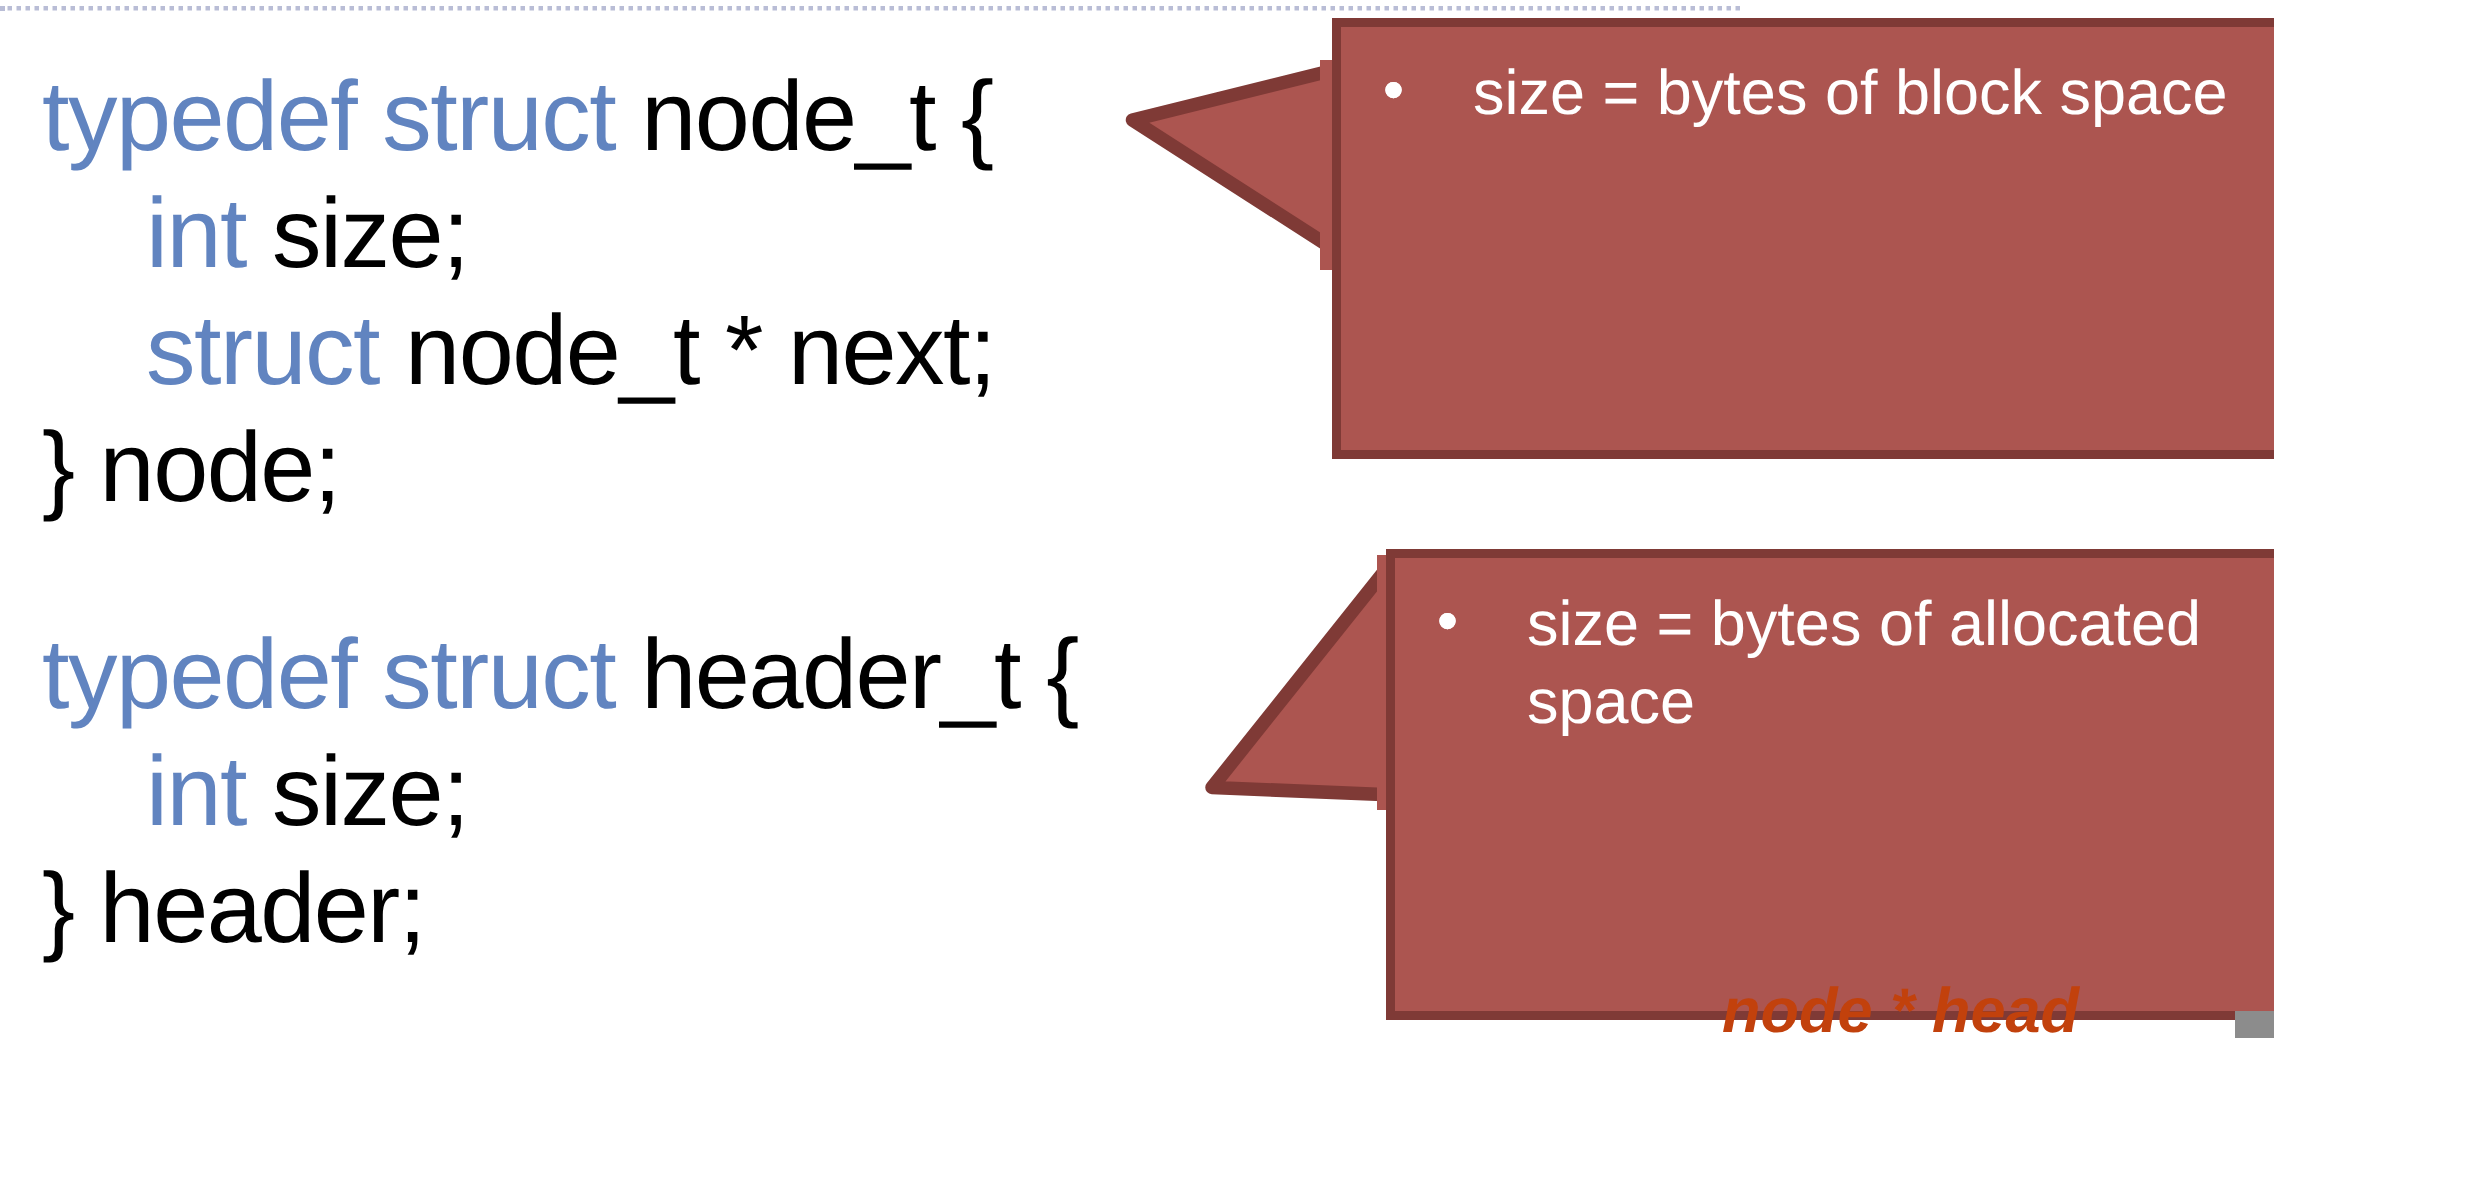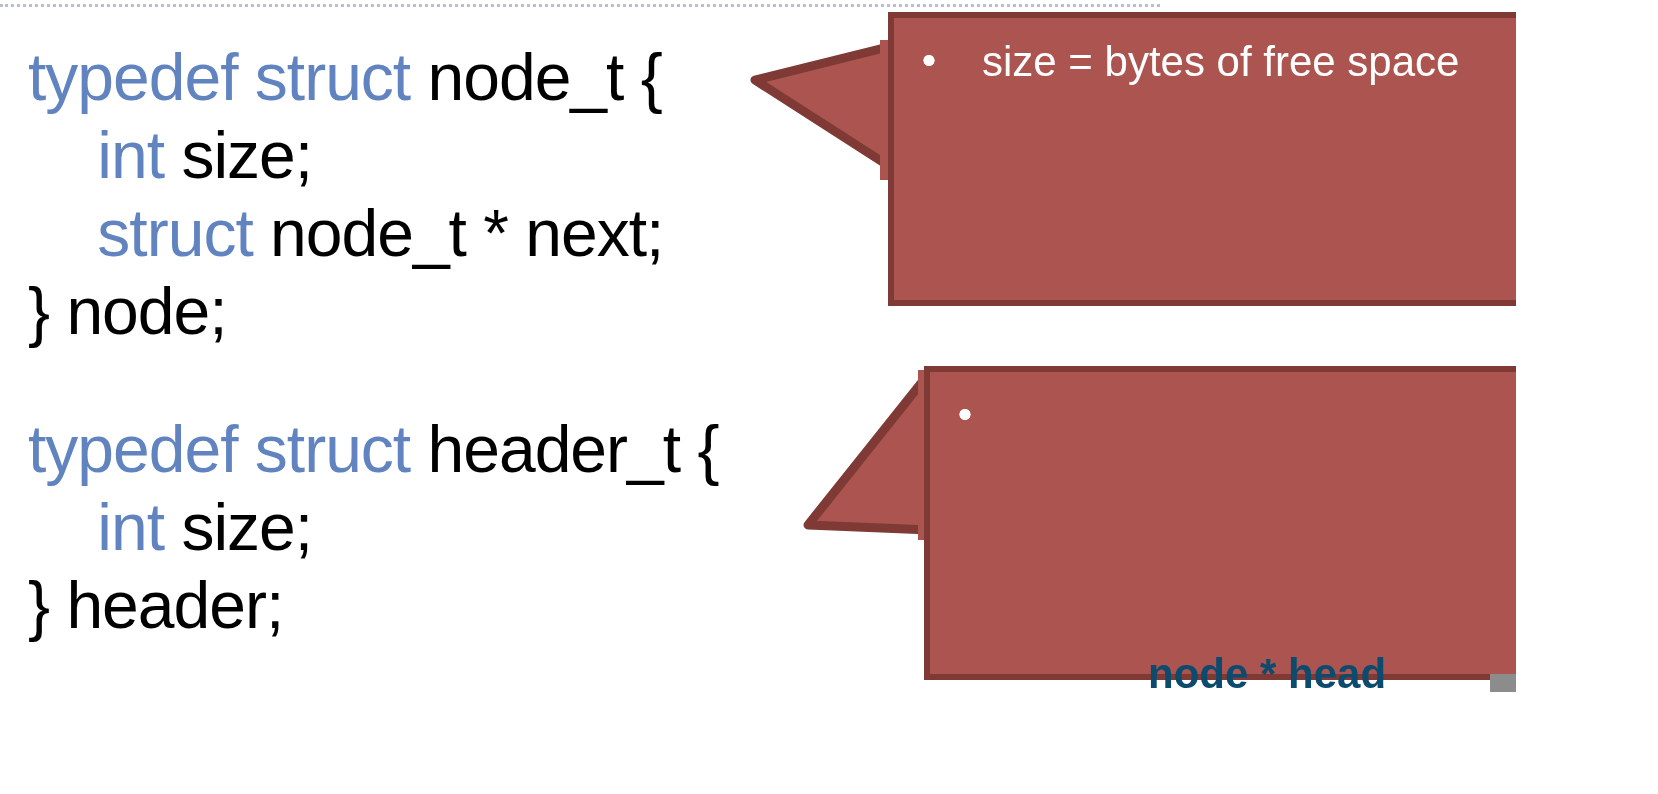--- a/index.html
+++ b/index.html
@@ -100,22 +100,23 @@
   #tail-free-svg  { left: 740px; top: 40px;  width: 170px; height: 170px; }
   #tail-header-svg{ left: 790px; top: 370px; width: 160px; height: 180px; }
 
   
   #head-label {
     position: absolute;
     left: 1148px;
     top: 650px;
     font-size: 42px;
     font-weight: bold;
-    color: #0c4a6e;
+    color: #c2410c;
     letter-spacing: 0px;
+    font-style: italic;
   }
   #head-arrow {
     position: absolute;
     left: 1490px;
     top: 660px;
     width: 180px;
     height: 46px;
     overflow: visible;
   }
 </style>
@@ -133,37 +134,38 @@
     <rect x="140" y="0" width="40" height="140" fill="#ac5550" stroke="none"></rect>
   </svg>
 
   <div id="callout-free" class="callout" style="background: rgb(172, 85, 80); border-color: rgb(127, 58, 54); color: rgb(255, 255, 255);">
     <ul>
       <li>
         <span class="bullet">•</span>
       </li>
       <li>
         <span class="bullet">•</span>
-        <span>size = bytes of free space</span>
+        <span>size = bytes of block space</span>
       </li>
     </ul>
   </div>
 
   <svg id="tail-header-svg" class="tail-svg" viewBox="0 0 160 180">
     <polygon points="18,155 140,2 140,160" fill="#ac5550" stroke="#7f3a36" stroke-width="9" stroke-linejoin="round"></polygon>
     <rect x="128" y="0" width="40" height="170" fill="#ac5550" stroke="none"></rect>
   </svg>
 
   <div id="callout-header" class="callout" style="background: rgb(172, 85, 80); border-color: rgb(127, 58, 54); color: rgb(255, 255, 255);">
     <ul>
       <li>
         <span class="bullet">•</span>
       </li>
       <li>
         <span class="bullet">•</span>
+        <span>size = bytes of allocated space</span>
       </li>
     </ul>
   </div>
 
   <div id="head-label">node * head</div>
   <svg id="head-arrow" viewBox="0 0 180 46">
     <polygon points="0,14 118,14 118,0 180,23 118,46 118,32 0,32" fill="#8c8c8c"></polygon>
   </svg>
 
 </div>

